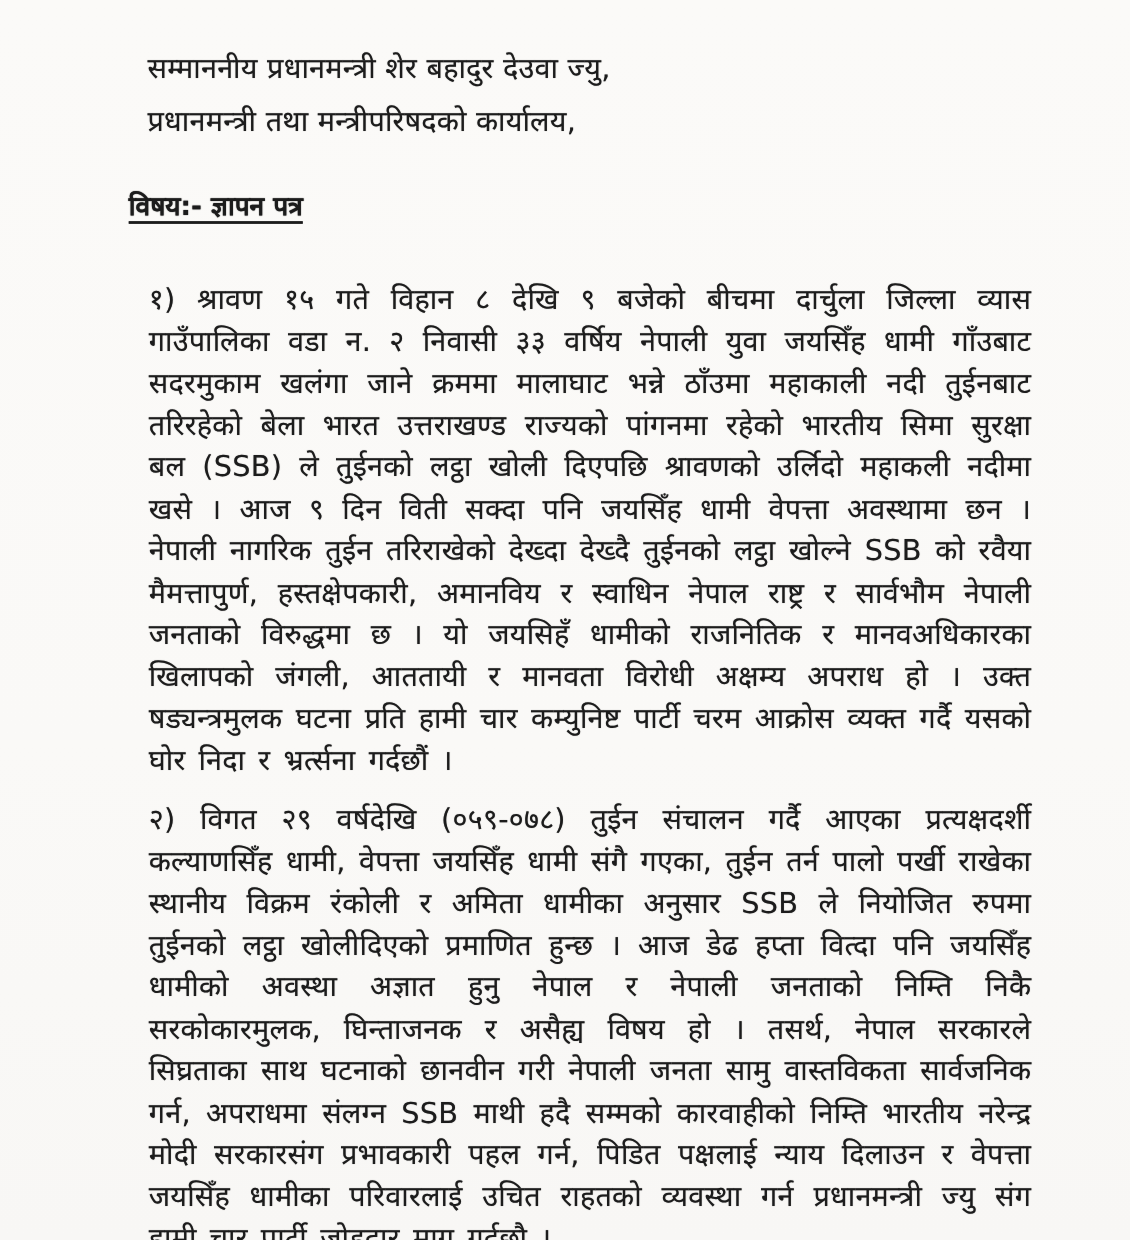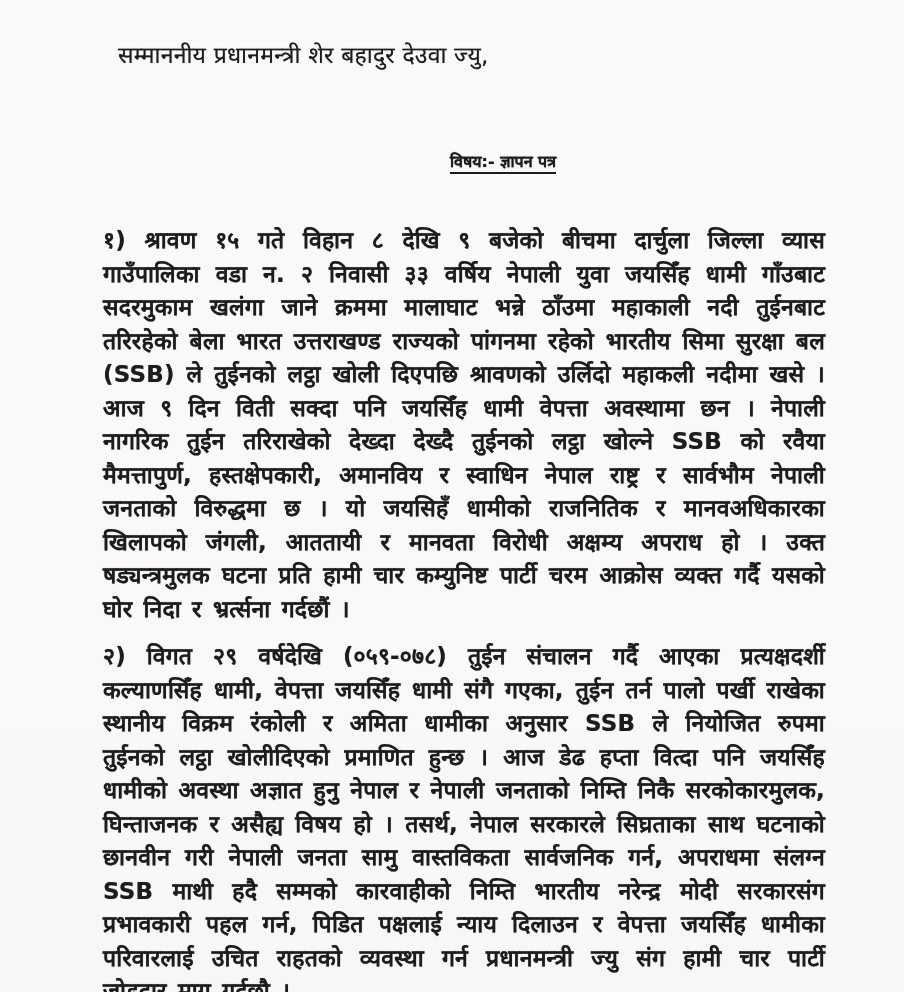--- a/index.html
+++ b/index.html
@@ -30,22 +30,22 @@
   .recipient-line {
     font-size: 23px;
     line-height: 43px;
     white-space: nowrap;
   }
   .subject-line {
     position: absolute;
     top: 150px;
     left: 103px;
     width: 800px;
-    text-align: center;
-    font-size: 16px;
+    text-align: left;
+    font-size: 21px;
     font-weight: bold;
   }
   .subject-line span {
     display: inline-block;
     text-decoration: underline;
     text-decoration-thickness: 2px;
     text-underline-offset: 5px;
     text-shadow: 0 0 0.9px rgba(10,10,10,0.8);
   }
   .body-block {
@@ -53,31 +53,31 @@
     top: 224px;
     left: 103px;
     width: 722px;
   }
   .para {
     font-size: 23px;
     line-height: 33.5px;
     text-align: justify;
     text-justify: inter-word;
     word-spacing: 3px;
-    margin: 0 0 14px 0;
-    font-weight: bold;
+    margin: 0 0 14px 16px;
   }
 </style>
 </head>
 <body>
 
 <div class="page">
 
   <div class="recipient-block">
     <div class="recipient-line scan-text">सम्माननीय प्रधानमन्त्री शेर बहादुर देउवा ज्यु,</div>
+    <div class="recipient-line scan-text">प्रधानमन्त्री तथा मन्त्रीपरिषदको कार्यालय,</div>
   </div>
 
   <div class="subject-line">
     <span>विषय:- ज्ञापन पत्र</span>
   </div>
 
   <div class="body-block">
     <p class="para scan-text">१) श्रावण १५ गते विहान ८ देखि ९ बजेको बीचमा दार्चुला जिल्ला व्यास गाउँपालिका वडा न. २ निवासी ३३ वर्षिय नेपाली युवा जयसिँह धामी गाँउबाट सदरमुकाम खलंगा जाने क्रममा मालाघाट भन्ने ठाँउमा महाकाली नदी तुईनबाट तरिरहेको बेला भारत उत्तराखण्ड राज्यको पांगनमा रहेको भारतीय सिमा सुरक्षा बल (SSB) ले तुईनको लट्ठा खोली दिएपछि श्रावणको उर्लिदो महाकली नदीमा खसे । आज ९ दिन विती सक्दा पनि जयसिँह धामी वेपत्ता अवस्थामा छन । नेपाली नागरिक तुईन तरिराखेको देख्दा देख्दै तुईनको लट्ठा खोल्ने SSB को रवैया मैमत्तापुर्ण, हस्तक्षेपकारी, अमानविय र स्वाधिन नेपाल राष्ट्र र सार्वभौम नेपाली जनताको विरुद्धमा छ । यो जयसिहँ धामीको राजनितिक र मानवअधिकारका खिलापको जंगली, आततायी र मानवता विरोधी अक्षम्य अपराध हो । उक्त षड्यन्त्रमुलक घटना प्रति हामी चार कम्युनिष्ट पार्टी चरम आक्रोस व्यक्त गर्दै यसको घोर निदा र भ्रर्त्सना गर्दछौं ।</p>
     <p class="para scan-text">२) विगत २९ वर्षदेखि (०५९-०७८) तुईन संचालन गर्दै आएका प्रत्यक्षदर्शी कल्याणसिँह धामी, वेपत्ता जयसिँह धामी संगै गएका, तुईन तर्न पालो पर्खी राखेका स्थानीय विक्रम रंकोली र अमिता धामीका अनुसार SSB ले नियोजित रुपमा तुईनको लट्ठा खोलीदिएको प्रमाणित हुन्छ । आज डेढ हप्ता वित्दा पनि जयसिँह धामीको अवस्था अज्ञात हुनु नेपाल र नेपाली जनताको निम्ति निकै सरकोकारमुलक, घिन्ताजनक र असैह्य विषय हो । तसर्थ, नेपाल सरकारले सिघ्रताका साथ घटनाको छानवीन गरी नेपाली जनता सामु वास्तविकता सार्वजनिक गर्न, अपराधमा संलग्न SSB माथी हदै सम्मको कारवाहीको निम्ति भारतीय नरेन्द्र मोदी सरकारसंग प्रभावकारी पहल गर्न, पिडित पक्षलाई न्याय दिलाउन र वेपत्ता जयसिँह धामीका परिवारलाई उचित राहतको व्यवस्था गर्न प्रधानमन्त्री ज्यु संग हामी चार पार्टी जोडदार माग गर्दछौ ।</p>
   </div>

